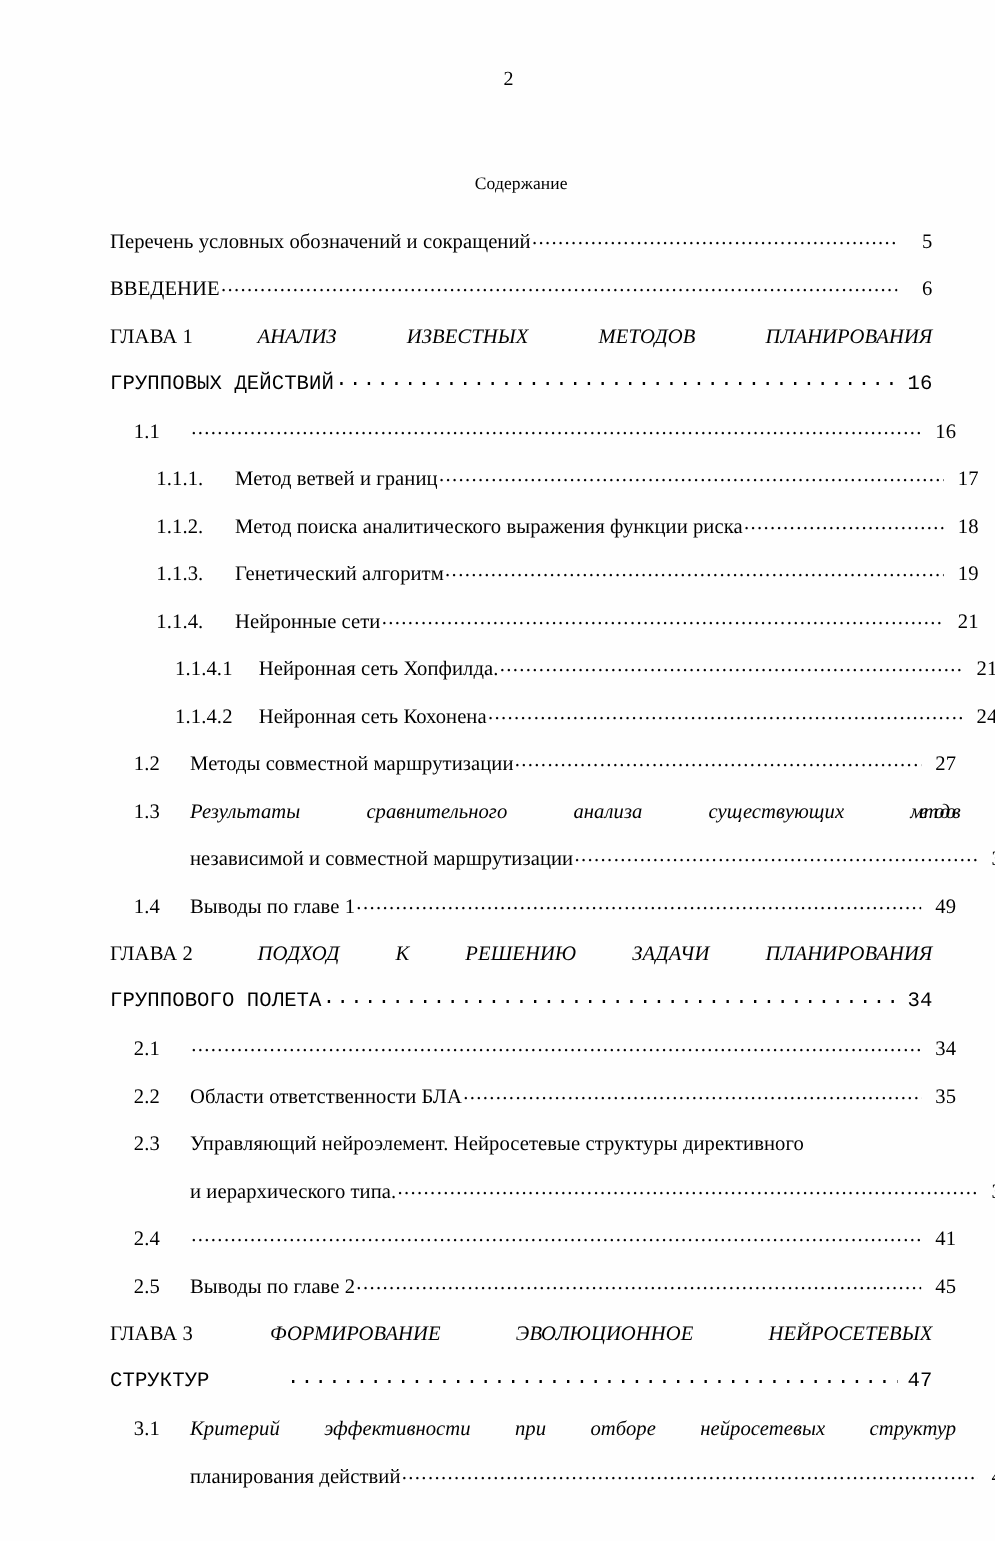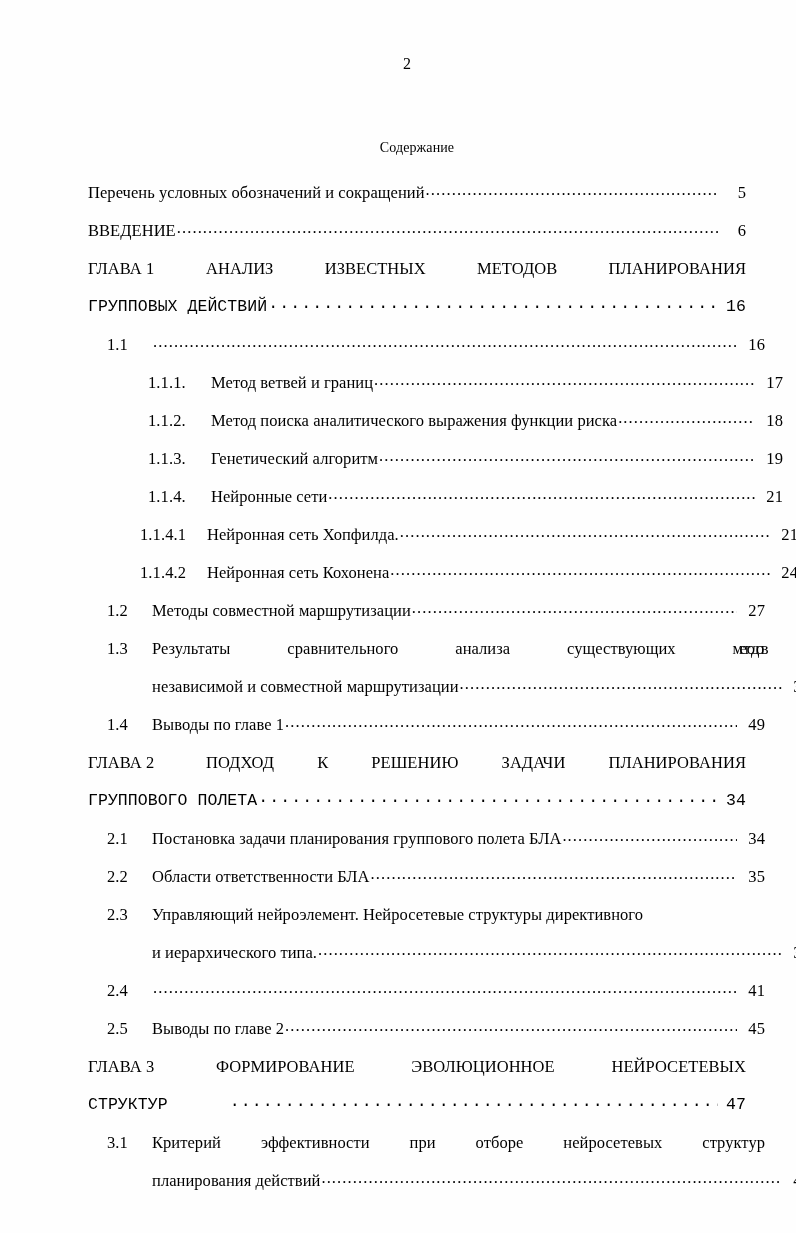--- a/index.html
+++ b/index.html
@@ -77,20 +77,21 @@
     flex: 0 0 auto;
     letter-spacing: 0.05px;
   }
 
   
   .txt-justify {
     flex: 1 1 auto;
     display: flex;
     justify-content: space-between;
     letter-spacing: 0.05px;
+    font-style: italic;
   }
   .txt-justify > span { white-space: nowrap; }
 
   .leader {
     flex: 1 1 auto;
     overflow: hidden;
     white-space: nowrap;
     margin: 0 1px 0 1px;
     position: relative;
     top: -3px;
@@ -109,21 +110,21 @@
     letter-spacing: 0.1px;
   }
 
   
   .lvl0 { padding-left: 0px; }
   .lvl1 { padding-left: 19px; }
   .lvl2 { padding-left: 37px; }
   .lvl3 { padding-left: 52px; }
 
   .num-w1 { width: 45px; }
-  .num-w2 { width: 63px; margin-left: 23px; }
+  .num-w2 { width: 63px; }
   .num-w3 { width: 67px; }
   .num-chap { width: 0px; }
 
   .caps { }
 
   
   .cont-lvl0 { padding-left: 0px; font-family: Liberation Mono, monospace; }
   .cont-lvl1 { padding-left: 64px; }
 
   
@@ -290,21 +291,20 @@
       <div class="line cont-lvl0">
         <span class="txt caps">ГРУППОВОГО ПОЛЕТА</span>
         <span class="leader"></span>
         <span class="pg">34</span>
       </div>
     </div>
 
     <div class="entry">
       <div class="line lvl1">
         <span class="num num-w1">2.1</span>
-        <span class="txt">Постановка задачи планирования группового полета БЛА</span>
         <span class="leader"></span>
         <span class="pg">34</span>
       </div>
     </div>
 
     <div class="entry">
       <div class="line lvl1">
         <span class="num num-w1">2.2</span>
         <span class="txt">Области ответственности БЛА</span>
         <span class="leader"></span>

